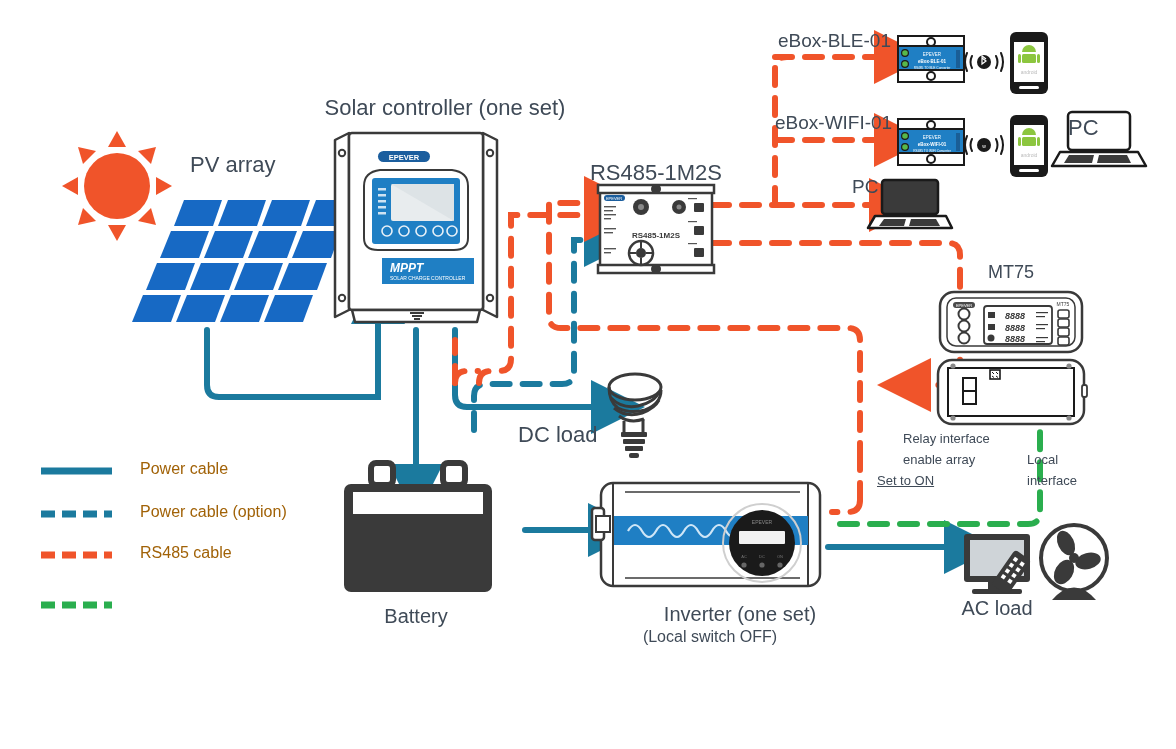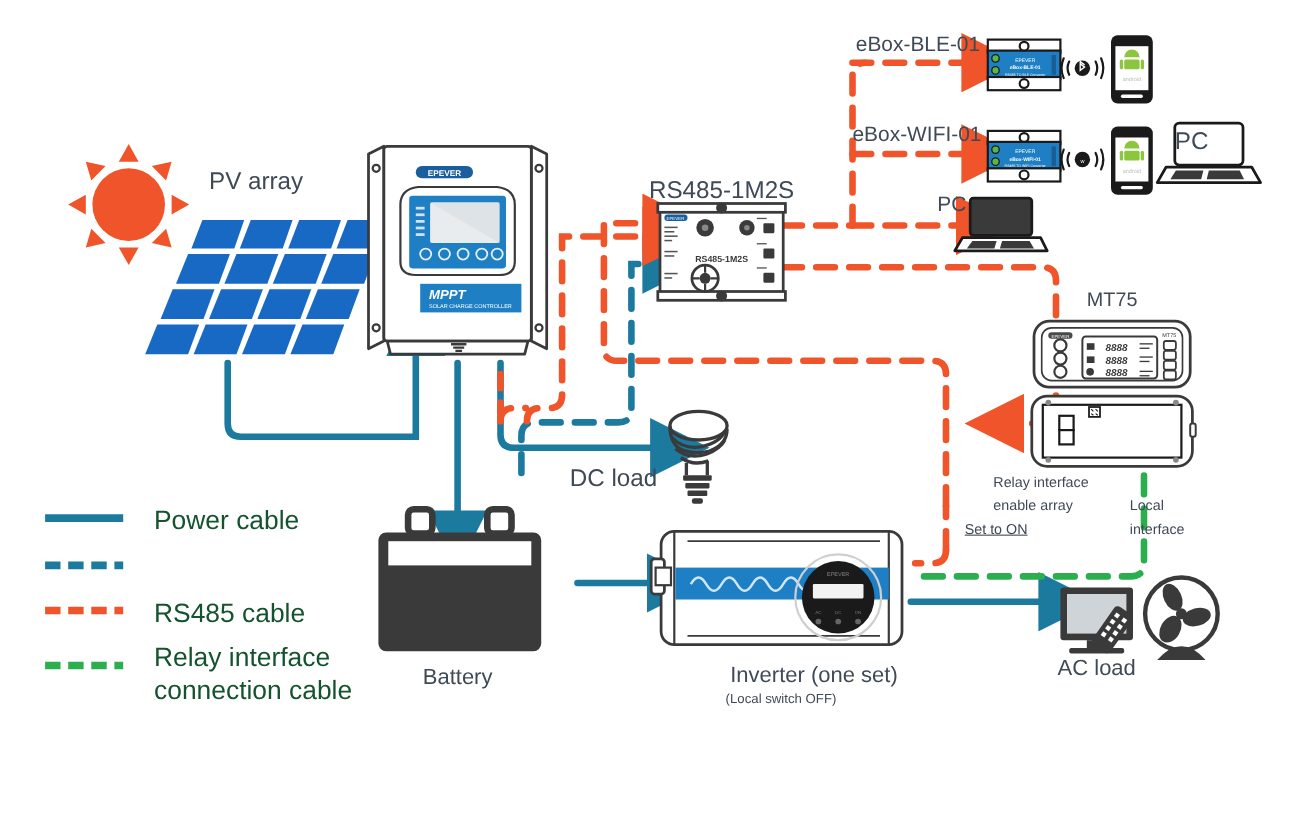--- a/index.html
+++ b/index.html
@@ -6,22 +6,22 @@
   body{width:1176px;height:749px;font-family:"Liberation Sans",sans-serif;}
   #stage{position:relative;width:1176px;height:749px;overflow:hidden;background:#fff;}
   svg.layer{position:absolute;left:0;top:0;width:1176px;height:749px;}
   .lbl{position:absolute;color:#3f4a57;font-family:"Liberation Sans",sans-serif;white-space:nowrap;}
   .lbl.c{transform:translateX(-50%);text-align:center;}
   .t22{font-size:22px;}
   .t20{font-size:20px;}
   .t19{font-size:19px;}
   .t18{font-size:18px;}
   .t17{font-size:13px;}
-  .t15{font-size:12px;}
-  .legend-txt{font-size:24px;color:#14532d;}
+  .t15{font-size:16px;}
+  .legend-txt{font-size:16px;color:#a16207;}
 </style>
 </head>
 <body>
 
 <div id="stage">
 
   <svg class="layer" viewBox="0 0 1176 749">
     <defs>
       <marker id="ah-blue" markerWidth="9" markerHeight="9" refX="1" refY="4.5" orient="auto">
         <path d="M0,0 L9,4.5 L0,9 Z" fill="#1b7a9e"></path>
@@ -425,20 +425,21 @@
     </g>
 
     <g>
       <line x1="41" y1="471" x2="112" y2="471" stroke="#1b7a9e" stroke-width="7" stroke-linecap="butt"></line>
       <line x1="41" y1="514" x2="112" y2="514" stroke="#1b7a9e" stroke-width="7" stroke-dasharray="14 7" stroke-linecap="butt"></line>
       <line x1="41" y1="555" x2="112" y2="555" stroke="#f0542a" stroke-width="7" stroke-dasharray="14 7" stroke-linecap="butt"></line>
       <line x1="41" y1="605" x2="112" y2="605" stroke="#2aae4e" stroke-width="7" stroke-dasharray="14 7" stroke-linecap="butt"></line>
     </g>
   </svg>
 
+  <div class="lbl t22 c" style="left:445px;top:95px;">Solar controller (one set)</div>
   <div class="lbl t22" style="left:190px;top:152px;">PV array</div>
   <div class="lbl t22 c" style="left:656px;top:160px;">RS485-1M2S</div>
   <div class="lbl t19" style="left:778px;top:30px;">eBox-BLE-01</div>
   <div class="lbl t19" style="left:775px;top:112px;">eBox-WIFI-01</div>
   <div class="lbl t19" style="left:852px;top:176px;">PC</div>
   <div class="lbl t22" style="left:1068px;top:115px;color:#3f4a57;">PC</div>
   <div class="lbl t18 c" style="left:1011px;top:262px;">MT75</div>
 
   <div class="lbl t17" style="left:903px;top:431px;">Relay interface</div>
   <div class="lbl t17" style="left:903px;top:452px;">enable array</div>
@@ -446,16 +447,16 @@
   <div class="lbl t17" style="left:1027px;top:452px;">Local</div>
   <div class="lbl t17" style="left:1027px;top:473px;">interface</div>
 
   <div class="lbl t22" style="left:518px;top:422px;">DC load</div>
   <div class="lbl t20 c" style="left:416px;top:605px;">Battery</div>
   <div class="lbl t20 c" style="left:710px;top:603px;margin-left:30px;">Inverter (one set)</div>
   <div class="lbl t15 c" style="left:710px;top:628px;">(Local switch OFF)</div>
   <div class="lbl t20 c" style="left:997px;top:597px;">AC load</div>
 
   <div class="lbl legend-txt" style="left:140px;top:460px;">Power cable</div>
+  <div class="lbl legend-txt" style="left:140px;top:503px;">Power cable (option)</div>
   <div class="lbl legend-txt" style="left:140px;top:544px;">RS485 cable</div>
-  <div class="lbl legend-txt" style="left:140px;top:583px;width:220px;white-space:normal;line-height:1.25;">Relay interface connection cable</div>
 
 </div>
 
 </body></html>

